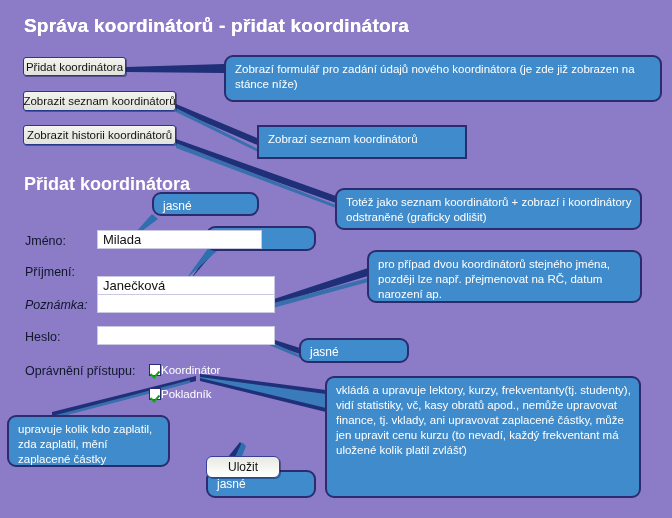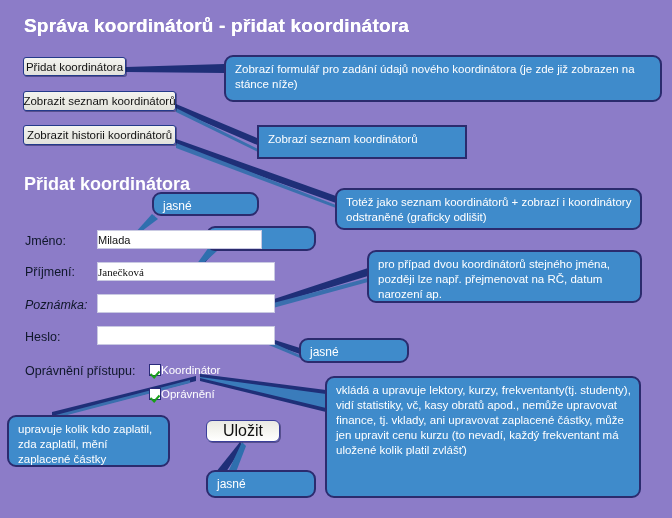--- a/index.html
+++ b/index.html
@@ -37,32 +37,34 @@
     display:flex;align-items:center;justify-content:center;
     box-sizing:border-box;
     box-shadow:1px 1px 0 rgba(20,25,70,.45);
     white-space:nowrap;
     z-index:20;
   }
   .btn-save{
     border-radius:6px;
     background:linear-gradient(180deg,#e9e9e3 0%,#f7f7f3 60%,#ffffff 100%);
     border:1px solid #3a3f9a;
-    font-size:16px;
+    font-size:12px;
+    margin-top:36px;
   }
 
   
   .flabel{
     position:absolute;color:#0f172a;font-size:12.5px;white-space:nowrap;z-index:20;
   }
   .finput{
     position:absolute;background:#ffffff;border:1px solid #c9c9e2;
     box-sizing:border-box;z-index:20;
-    font-size:11px;color:#111;
+    font-size:13px;color:#111;
     display:flex;align-items:center;
+    padding-left:5px;
   }
   .cbrow{position:absolute;display:flex;align-items:center;z-index:20;}
   .cbox{
     width:12px;height:12px;background:#ffffff;border:1px solid #2a2a7a;
     box-sizing:border-box;position:relative;flex:none;
   }
   .cbox::after{
     content:"";position:absolute;left:2px;top:4px;
     width:4px;height:7px;border:solid #18a018;border-width:0 2px 2px 0;
     transform:rotate(42deg);
@@ -131,38 +133,38 @@
   <div class="btn" style="left:23px;top:57px;width:103px;height:19px;">Přidat koordinátora</div>
 
   <div class="btn" style="left:23px;top:91px;width:153px;height:20px;">Zobrazit seznam koordinátorů</div>
 
   <div class="btn" style="left:23px;top:125px;width:153px;height:20px;">Zobrazit historii  koordinátorů</div>
 
   <div class="flabel" style="left:25px;top:234px;">Jméno:</div>
   <div class="finput" style="left:97px;top:230px;width:165px;height:19px;">Milada</div>
 
   <div class="flabel" style="left:25px;top:265px;">Příjmení:</div>
-  <div class="finput" style="left:97px;top:262px;width:178px;height:19px;font-family:Liberation Serif, serif;">Janečková</div>
+  <div class="finput" style="left:97px;top:276px;width:178px;height:19px;">Janečková</div>
 
   <div class="flabel" style="left:25px;top:298px;font-style:italic;">Poznámka:</div>
   <div class="finput" style="left:97px;top:294px;width:178px;height:19px;"></div>
 
   <div class="flabel" style="left:25px;top:330px;">Heslo:</div>
   <div class="finput" style="left:97px;top:326px;width:178px;height:19px;"></div>
 
   <div class="flabel" style="left:25px;top:364px;">Oprávnění přístupu:</div>
 
   <div class="cbrow" style="left:149px;top:364px;">
     <span class="cbox"></span>
     <span class="cblabel">Koordinátor</span>
   </div>
 
   <div class="cbrow" style="left:149px;top:388px;">
     <span class="cbox"></span>
-    <span class="cblabel">Oprávnění</span>
+    <span class="cblabel">Pokladník</span>
   </div>
 
   <div class="btn btn-save" style="left:206px;top:420px;width:74px;height:22px;">Uložit</div>
 
   <div class="callout" style="left:224px;top:55px;width:438px;height:47px;">Zobrazí formulář pro zadání údajů nového koordinátora (je zde již zobrazen na stánce níže)</div>
 
   <div class="callout sharp" style="left:257px;top:125px;width:210px;height:34px;">Zobrazí seznam koordinátorů</div>
 
   <div class="callout" style="left:335px;top:188px;width:307px;height:42px;">Totéž jako seznam koordinátorů + zobrazí i koordinátory odstraněné (graficky odlišit)</div>
 

